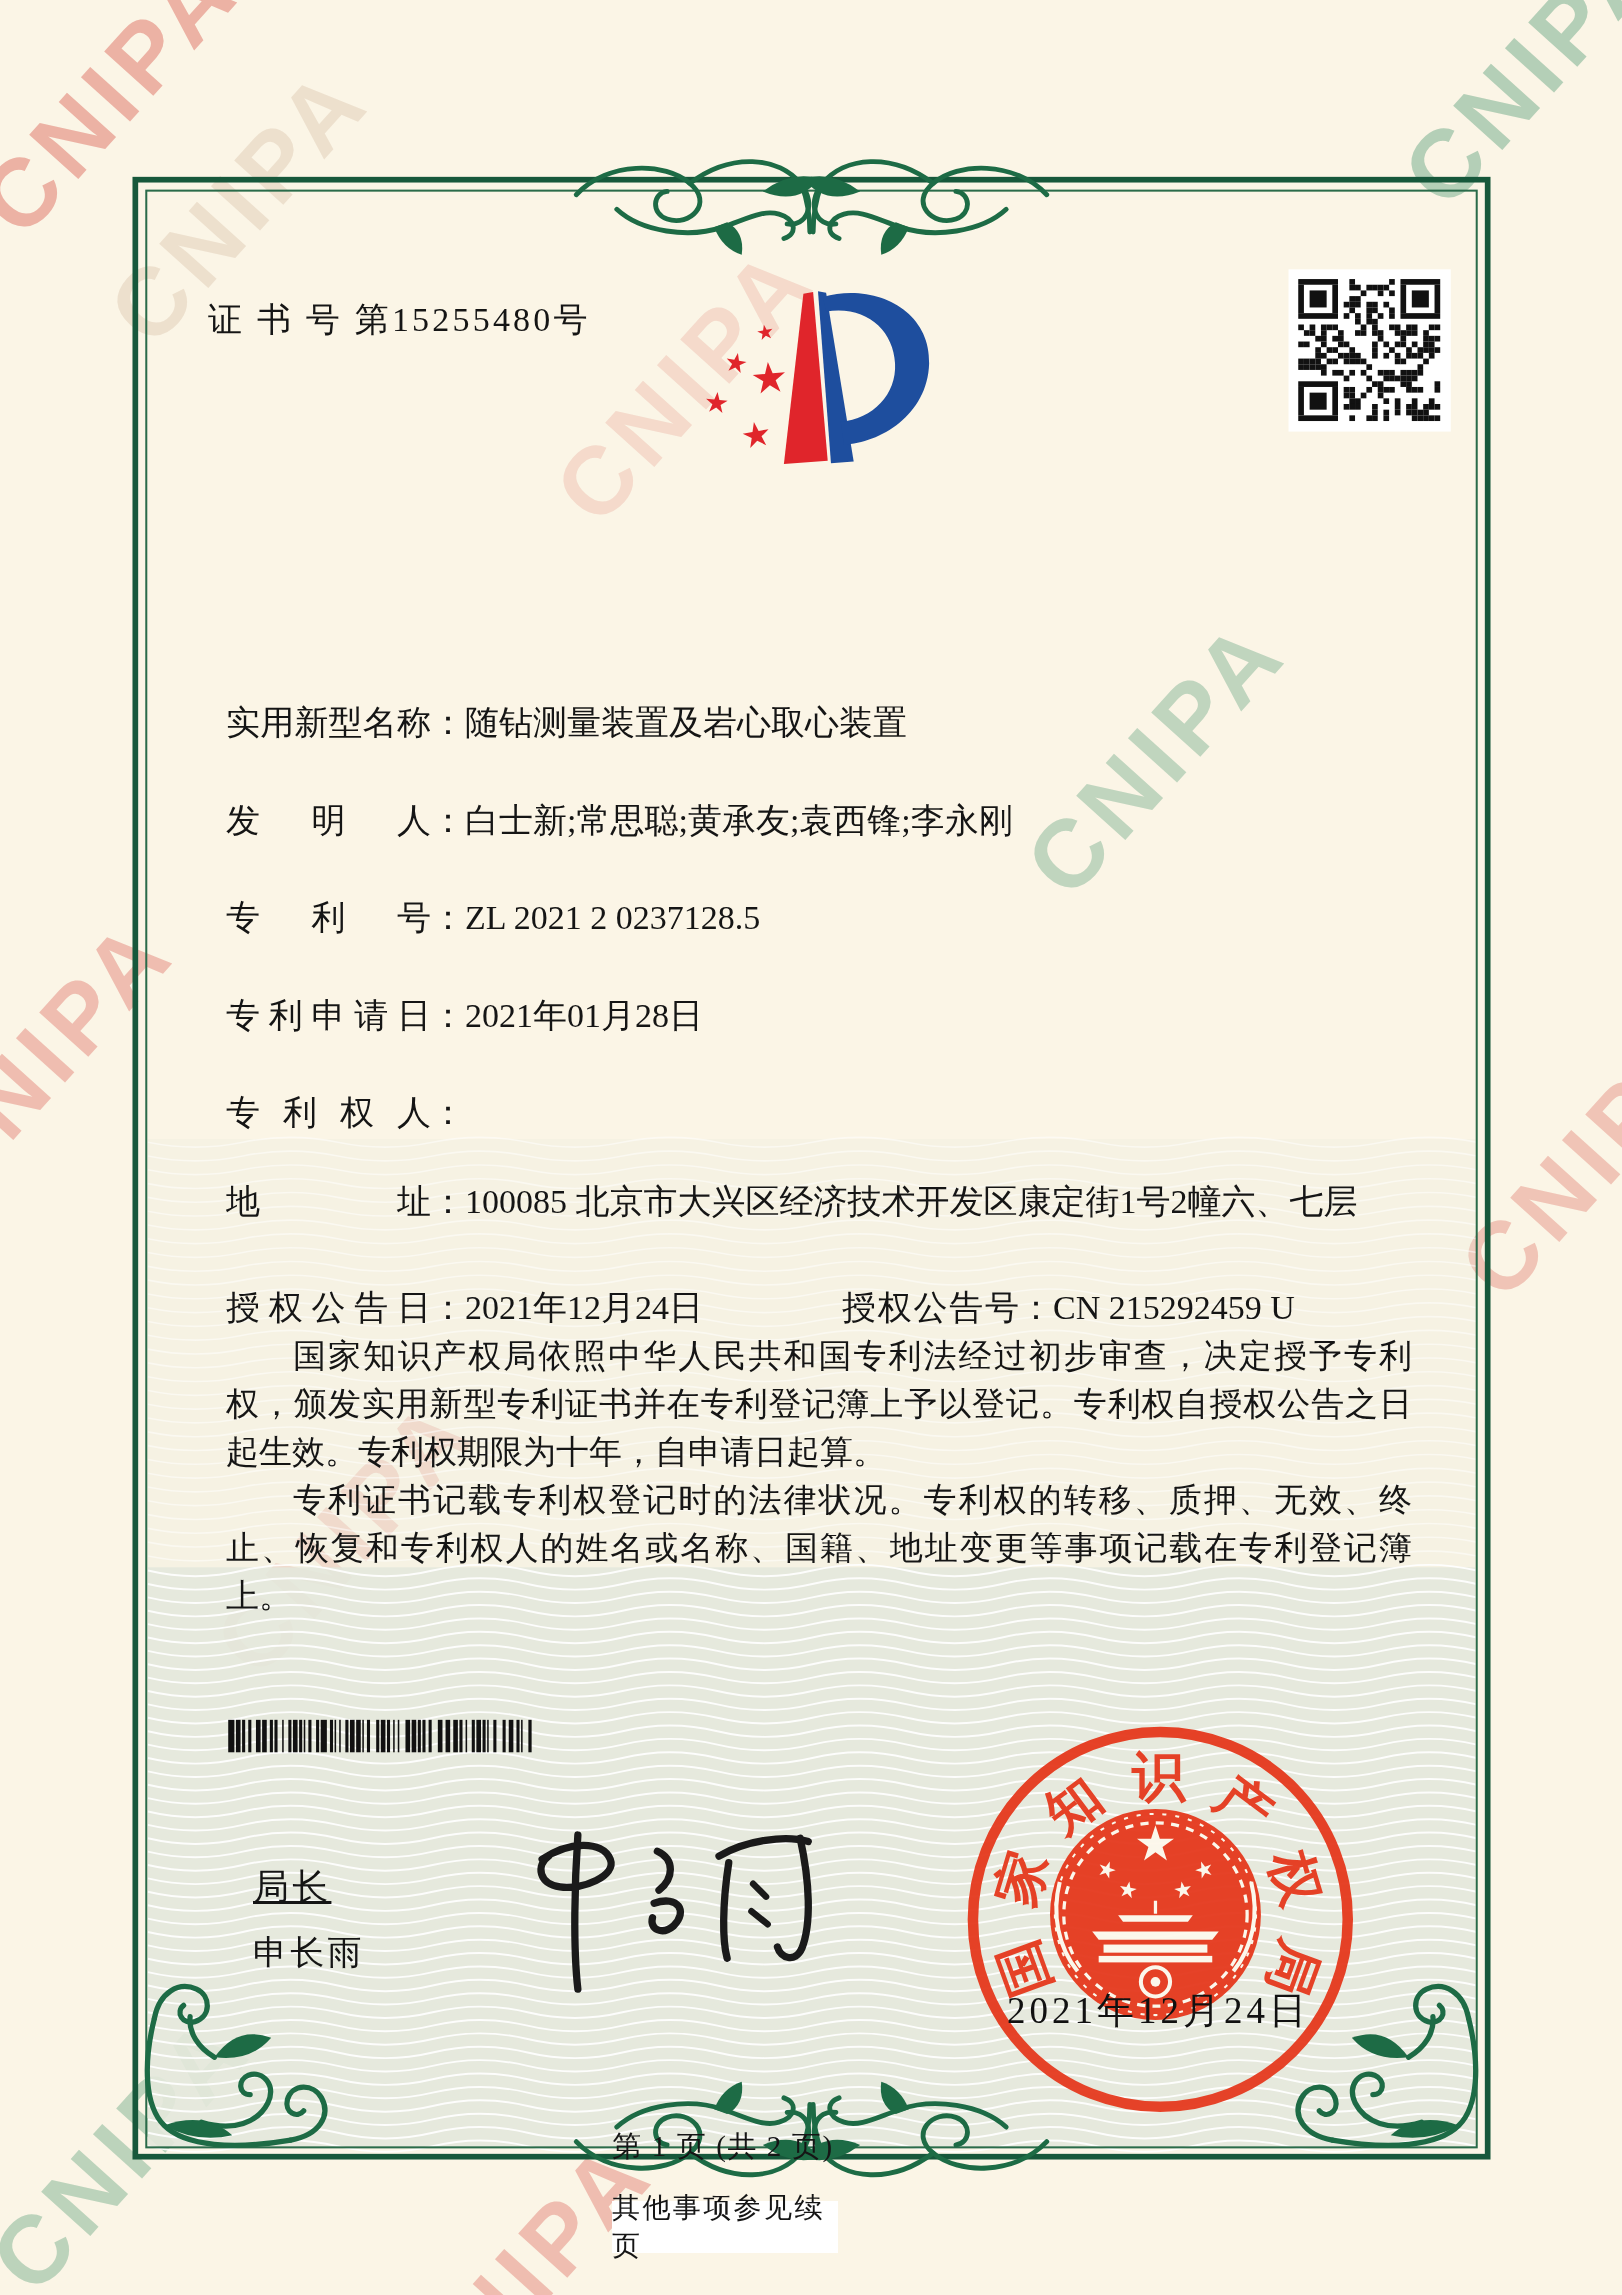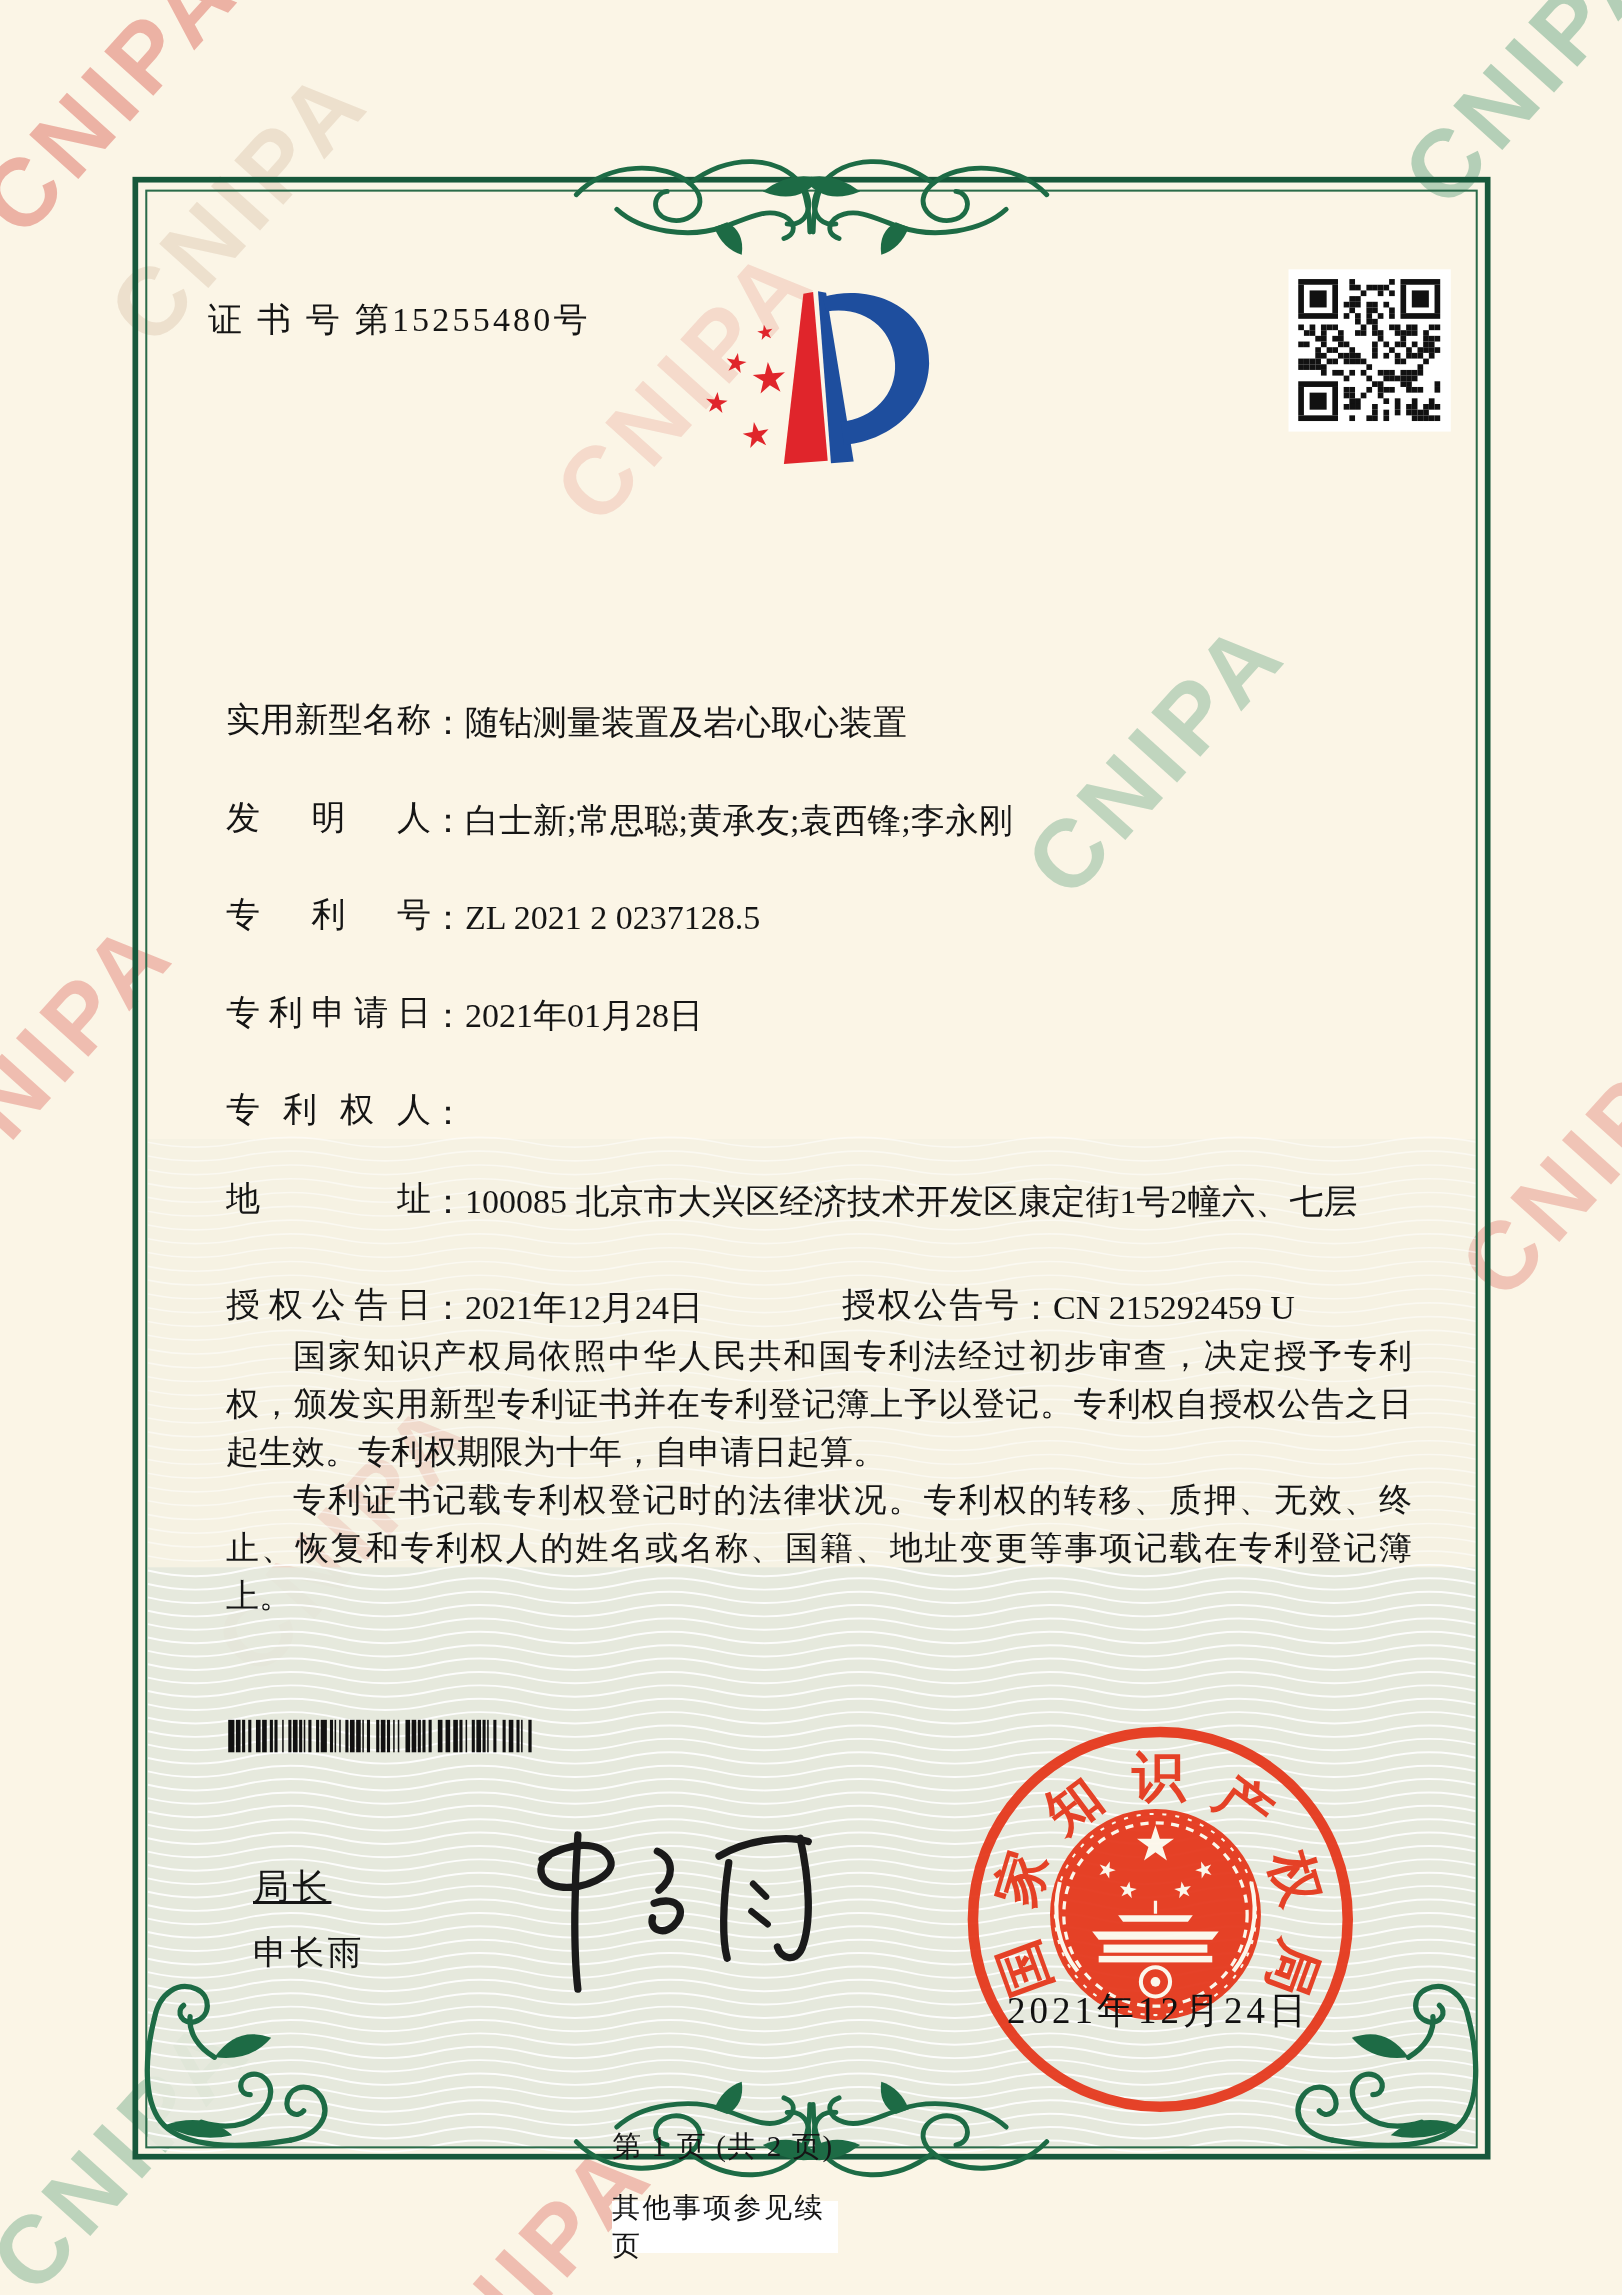--- a/index.html
+++ b/index.html
@@ -8,21 +8,21 @@
   .abs{position:absolute;}
   .deco{left:0;top:0;z-index:2;}
   
   .wm{position:absolute;z-index:1;font-family:"Liberation Sans",sans-serif;font-weight:700;
       font-size:96px;letter-spacing:8px;transform:rotate(-48deg);white-space:nowrap;}
   
   .txt{position:absolute;z-index:3;}
   .certno{left:208px;top:297px;font-size:34px;letter-spacing:3.2px;}
   .title{left:0;top:493px;width:1623px;text-align:center;font-size:78px;font-weight:700;letter-spacing:9.7px;}
   .row{position:absolute;z-index:3;left:226px;width:1186px;display:flex;font-size:34px;line-height:1.4;}
-  .lbl{flex:0 0 205px;width:205px;text-align:justify;text-align-last:justify;font-family:Liberation Mono, monospace;}
+  .lbl{flex:0 0 205px;width:205px;text-align:justify;text-align-last:justify;}
   .colon{flex:0 0 auto;}
   .val{flex:1 1 auto;}
   .val-fixed{flex:0 0 341px;}
   .lbl2{flex:0 0 177px;width:177px;margin-left:36px;}
   .paras{left:226px;top:1332px;width:1186px;font-size:33px;line-height:48px;text-align:justify;}
   .paras p{margin:0;text-indent:67px;}
   .role{left:253px;top:1863px;font-size:36px;letter-spacing:3.2px;text-decoration:underline;}
   .signer{left:253px;top:1930px;font-size:34px;letter-spacing:3.2px;}
   .sealdate{left:964px;top:1986px;width:389px;text-align:center;font-size:37px;letter-spacing:4px;color:#111;z-index:4;}
   .pageinfo{left:0;top:2103px;width:1446px;text-align:center;font-size:29px;letter-spacing:1.6px;margin-top:24px;}

